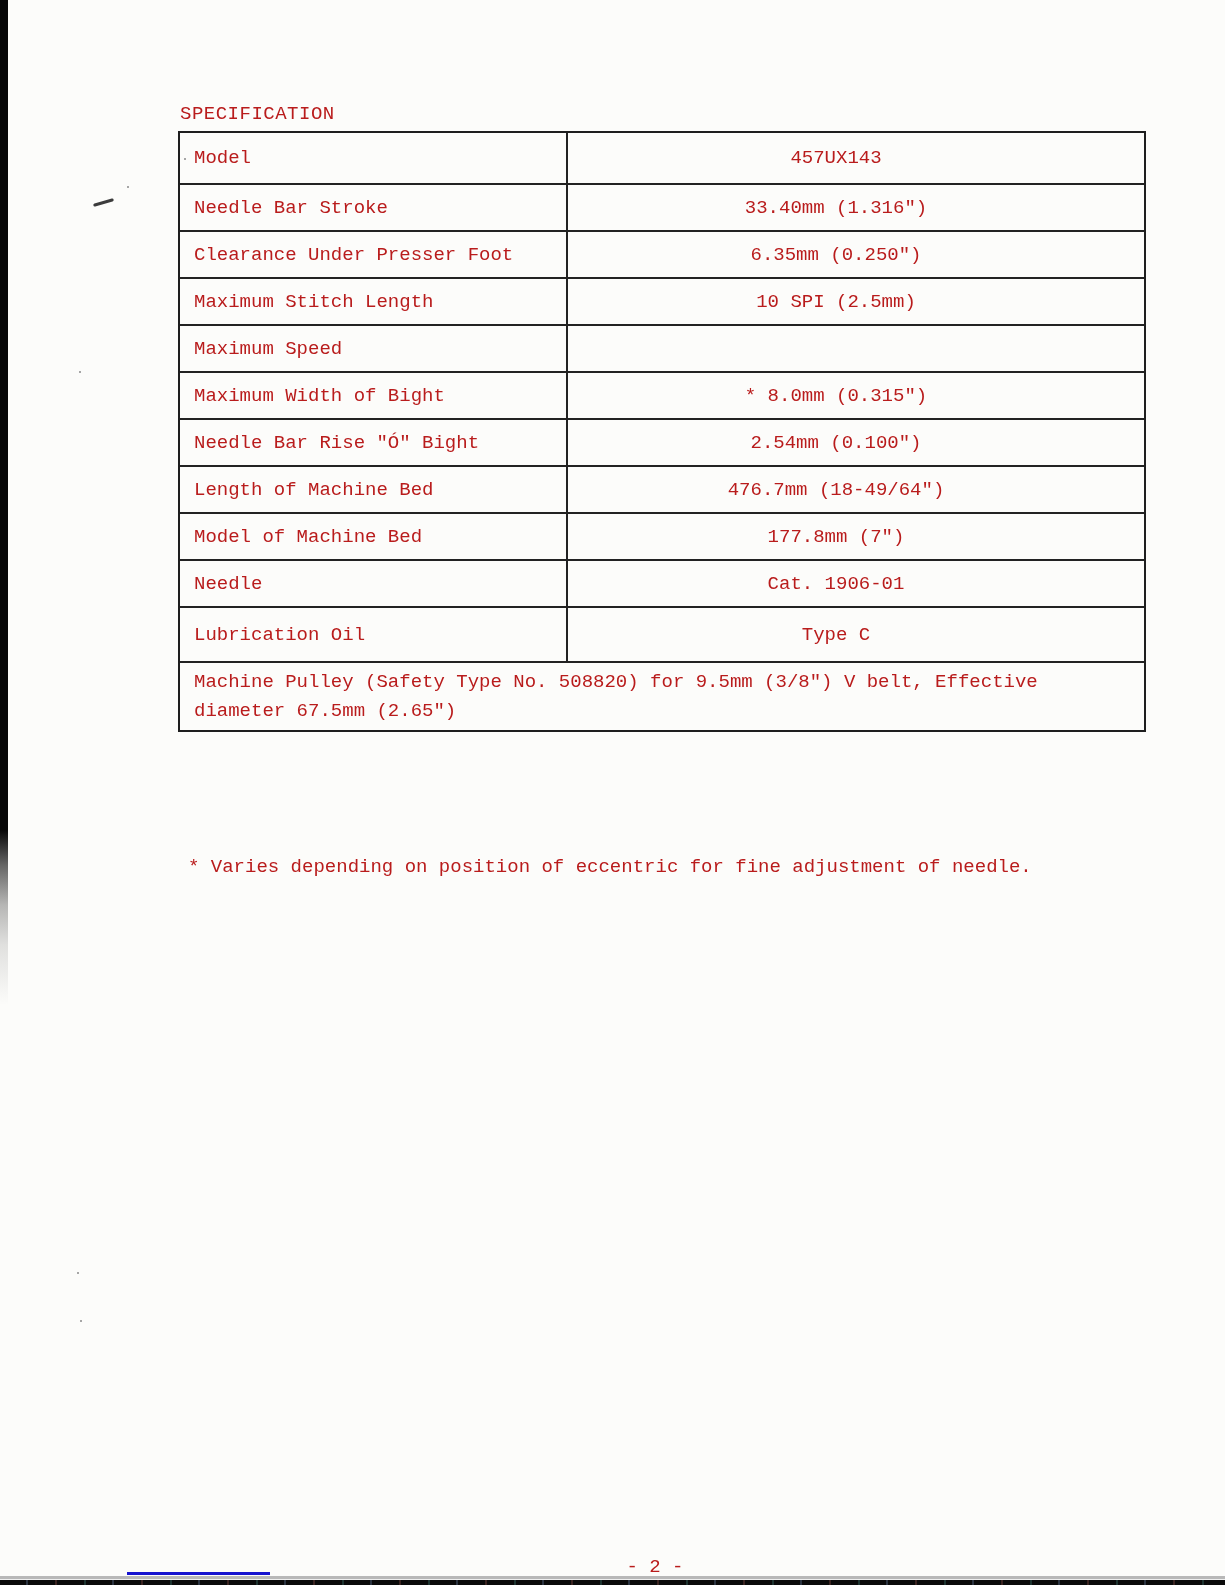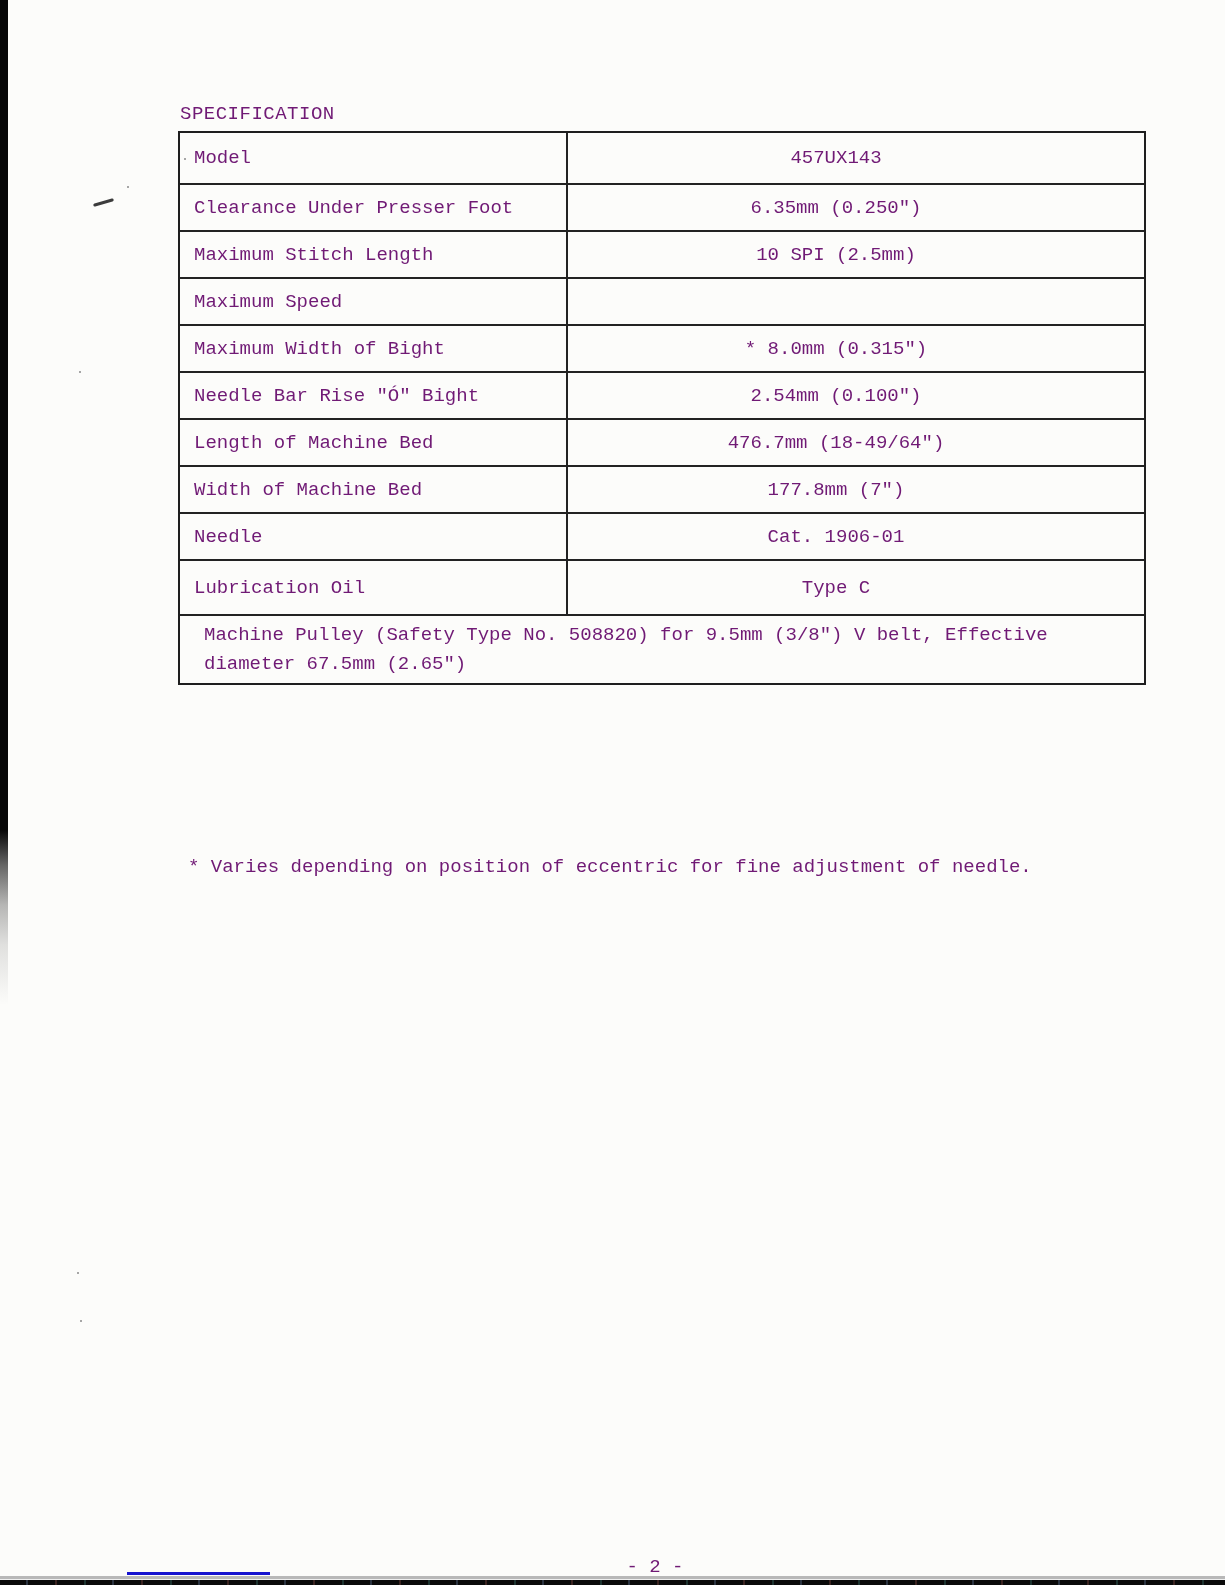--- a/index.html
+++ b/index.html
@@ -1,21 +1,21 @@
 <!DOCTYPE html>
 <html><head>
 <meta charset="utf-8">
 <style>
   html,body{margin:0;padding:0;background:#d9d9d9;}
   .page{
     position:relative;
     width:1225px;height:1585px;
     background:#fcfcfa;
     font-family:"Liberation Mono","DejaVu Sans Mono",monospace;
-    color:#701a75;
+    color:#b91c1c;
     overflow:hidden;
   }
   
   .left-scan-bar{
     position:absolute;left:0;top:0;width:8px;height:1010px;
     background:linear-gradient(to bottom,
       #070707 0px,#070707 830px,
       rgba(20,20,20,.65) 865px,
       rgba(20,20,20,.3) 905px,
       rgba(20,20,20,.12) 945px,
@@ -51,21 +51,21 @@
   }
   .cell-value{
     flex:1;display:flex;align-items:center;justify-content:center;
     padding-right:40px;white-space:nowrap;
   }
   .h-model{height:50px;justify-content:flex-end;}
   .h-std{height:45px;}
   .h-lub{height:53px;text-align:right;}
   .full-row{
     display:block;border-top:2px solid #222;
-    padding:5px 20px 4px 24px;line-height:29px;
+    padding:5px 20px 4px 14px;line-height:29px;
   }
   .footnote{
     position:absolute;left:188px;top:856px;width:980px;
     font-size:19px;white-space:nowrap;
   }
   .page-number{
     position:absolute;left:605px;top:1556px;width:100px;
     text-align:center;font-size:19px;
   }
 </style>
@@ -84,20 +84,24 @@
 
   <div class="doc-title">SPECIFICATION</div>
 
   <div class="spec-table">
 
     <div class="t-row h-model">
       <div class="cell-label">Model</div>
       <div class="cell-value">457UX143</div>
     </div>
     <div class="t-row h-std">
+      <div class="cell-label">Needle Bar Stroke</div>
+      <div class="cell-value">33.40mm (1.316")</div>
+    </div>
+    <div class="t-row h-std">
       <div class="cell-label">Clearance Under Presser Foot</div>
       <div class="cell-value">6.35mm (0.250")</div>
     </div>
     <div class="t-row h-std">
       <div class="cell-label">Maximum Stitch Length</div>
       <div class="cell-value">10 SPI (2.5mm)</div>
     </div>
     <div class="t-row h-std">
       <div class="cell-label">Maximum Speed</div>
     </div>
@@ -107,21 +111,21 @@
     </div>
     <div class="t-row h-std">
       <div class="cell-label">Needle Bar Rise "Ó" Bight</div>
       <div class="cell-value">2.54mm (0.100")</div>
     </div>
     <div class="t-row h-std">
       <div class="cell-label">Length of Machine Bed</div>
       <div class="cell-value">476.7mm (18-49/64")</div>
     </div>
     <div class="t-row h-std">
-      <div class="cell-label">Width of Machine Bed</div>
+      <div class="cell-label">Model of Machine Bed</div>
       <div class="cell-value">177.8mm (7")</div>
     </div>
     <div class="t-row h-std">
       <div class="cell-label">Needle</div>
       <div class="cell-value">Cat. 1906-01</div>
     </div>
     <div class="t-row h-lub">
       <div class="cell-label">Lubrication Oil</div>
       <div class="cell-value">Type C</div>
     </div>

